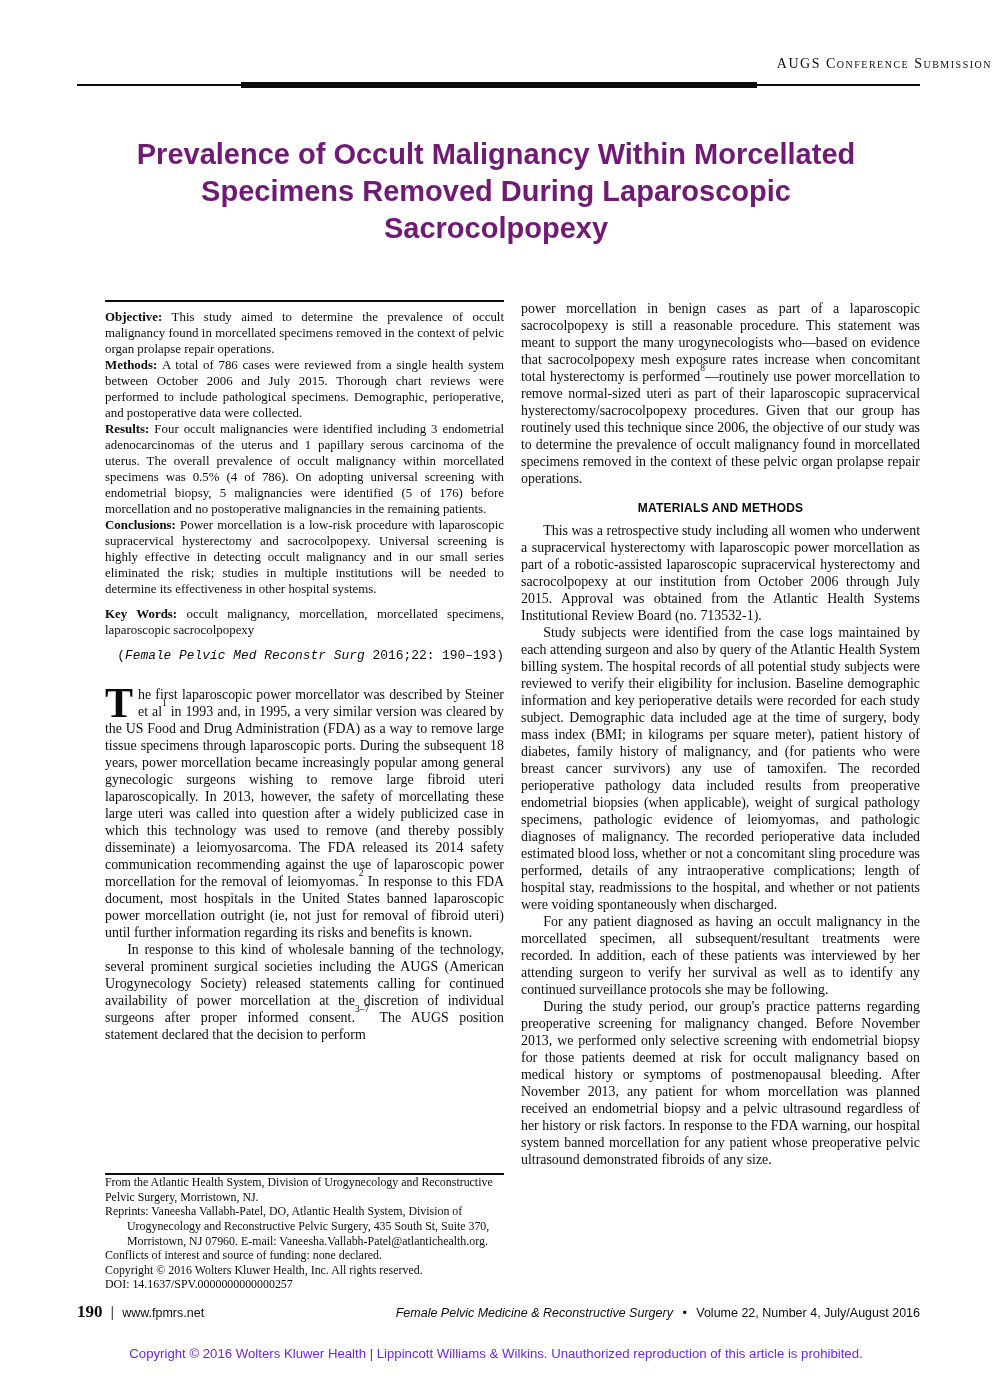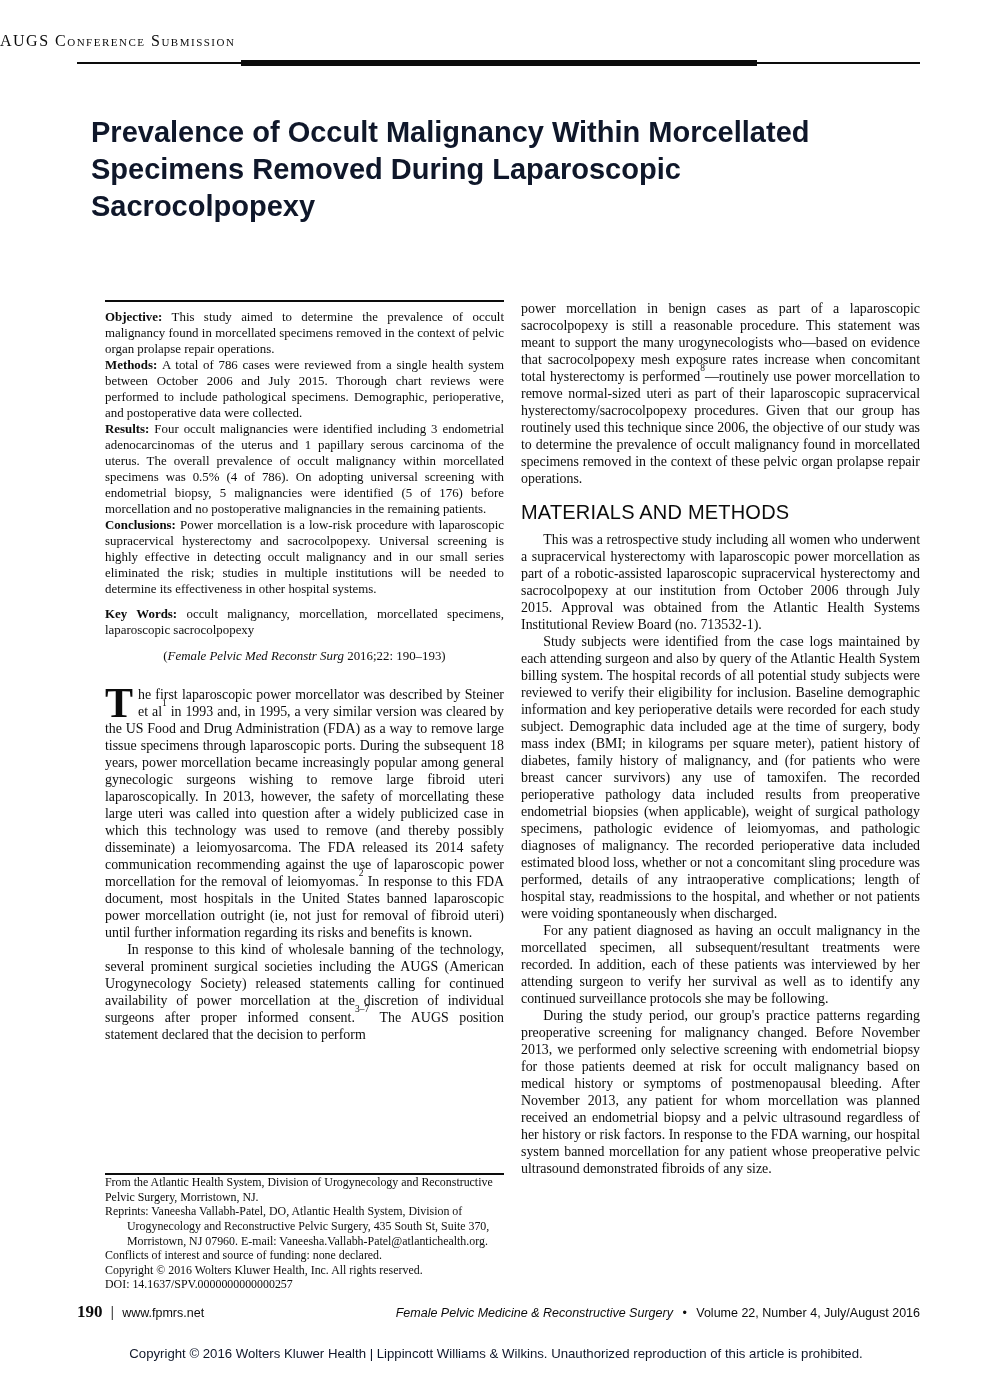--- a/index.html
+++ b/index.html
@@ -7,49 +7,50 @@
     position: relative;
     width: 992px; height: 1376px;
     margin: 0 auto;
     background: #ffffff;
     color: #0c0c0c;
     font-family: "Liberation Serif", serif;
     overflow: hidden;
   }
   
   .banner {
-    margin-top: 32px;
-    text-align: left;
+    margin-top: 56px;
+    text-align: right;
     font-family: "Liberation Serif", serif;
     font-variant: small-caps;
-    font-size: 16px;
+    font-size: 14px;
     letter-spacing: 1.5px;
     color: #0c0c0c;
   }
   .header-rule {
     position: relative;
     margin: 10px 72px 0 77px;
     height: 6px;
   }
   .header-rule .thin {
     position: absolute; left:0; right:0; top:2px; height:2px; background:#0c0c0c;
   }
   .header-rule .thick {
     position: absolute; left:50%; transform:translateX(-50%);
     width: 516px; top:0; height:6px; background:#0c0c0c;
   }
   
   h1.title {
     margin: 48px auto 0 auto;
     max-width: 810px;
+    text-align: center;
     font-family: "Liberation Sans", sans-serif;
     font-weight: bold;
     font-size: 29px;
     line-height: 37px;
-    color: #0f172a;
+    color: #701a75;
   }
   .authors {
     margin-top: 12px;
     text-align: center;
     font-style: italic;
     font-size: 15.5px;
     line-height: 22px;
   }
   
   .columns {
@@ -62,21 +63,21 @@
   .col.left { display: flex; flex-direction: column; margin-left: 28px; }
   
   .abstract { border-top: 2px solid #0c0c0c; padding-top: 7px; }
   .abstract p {
     margin: 0;
     font-size: 12.9px;
     line-height: 16px;
     text-align: justify;
   }
   .abstract p.kw { margin-top: 9px; }
-  .abstract p.cite { margin-top: 10px; text-align: center; }
+  .abstract p.cite { margin-top: 10px; text-align: right; font-family: Liberation Mono, monospace; }
   
   .bodytext { margin-top: 22px; }
   .bodytext p, .col.right p {
     margin: 0;
     font-size: 13.9px;
     line-height: 17px;
     text-align: justify;
   }
   p.indent { text-indent: 1.6em; }
   .dropcap {
@@ -88,24 +89,24 @@
   }
   sup.ref {
     font-size: 9.5px;
     line-height: 0;
     position: relative;
     top: -4px;
   }
   
   h2.section {
     margin: 14px 0 7px 0;
-    text-align: left;
-    font-family: "Liberation Sans", sans-serif;
-    font-weight: normal;
-    font-size: 20px;
+    text-align: center;
+    font-family: "Liberation Sans", sans-serif;
+    font-weight: bold;
+    font-size: 12px;
     letter-spacing: 0.2px;
   }
   
   .footnotes {
     margin-top: auto;
     border-top: 2px solid #0c0c0c;
   }
   .footnotes p {
     margin: 0;
     font-size: 11.9px;
@@ -130,21 +131,21 @@
   .pipe { margin: 0 8px; color: #444; font-weight: normal; font-size: 14px; }
   .journal-right { margin-left: auto; white-space: nowrap; }
   .journal-right .jname { font-style: italic; }
   .journal-right .bullet { margin: 0 6px; }
   .copyright {
     position: absolute;
     top: 1346px; left: 0; right: 0;
     text-align: center;
     font-family: "Liberation Sans", sans-serif;
     font-size: 13.2px;
-    color: #0f172a;
+    color: #6d28d9;
   }
 </style>
 </head>
 <body>
 
 <div class="page">
 
   <div class="banner">AUGS Conference Submission</div>
   <div class="header-rule">
     <div class="thin"></div>

